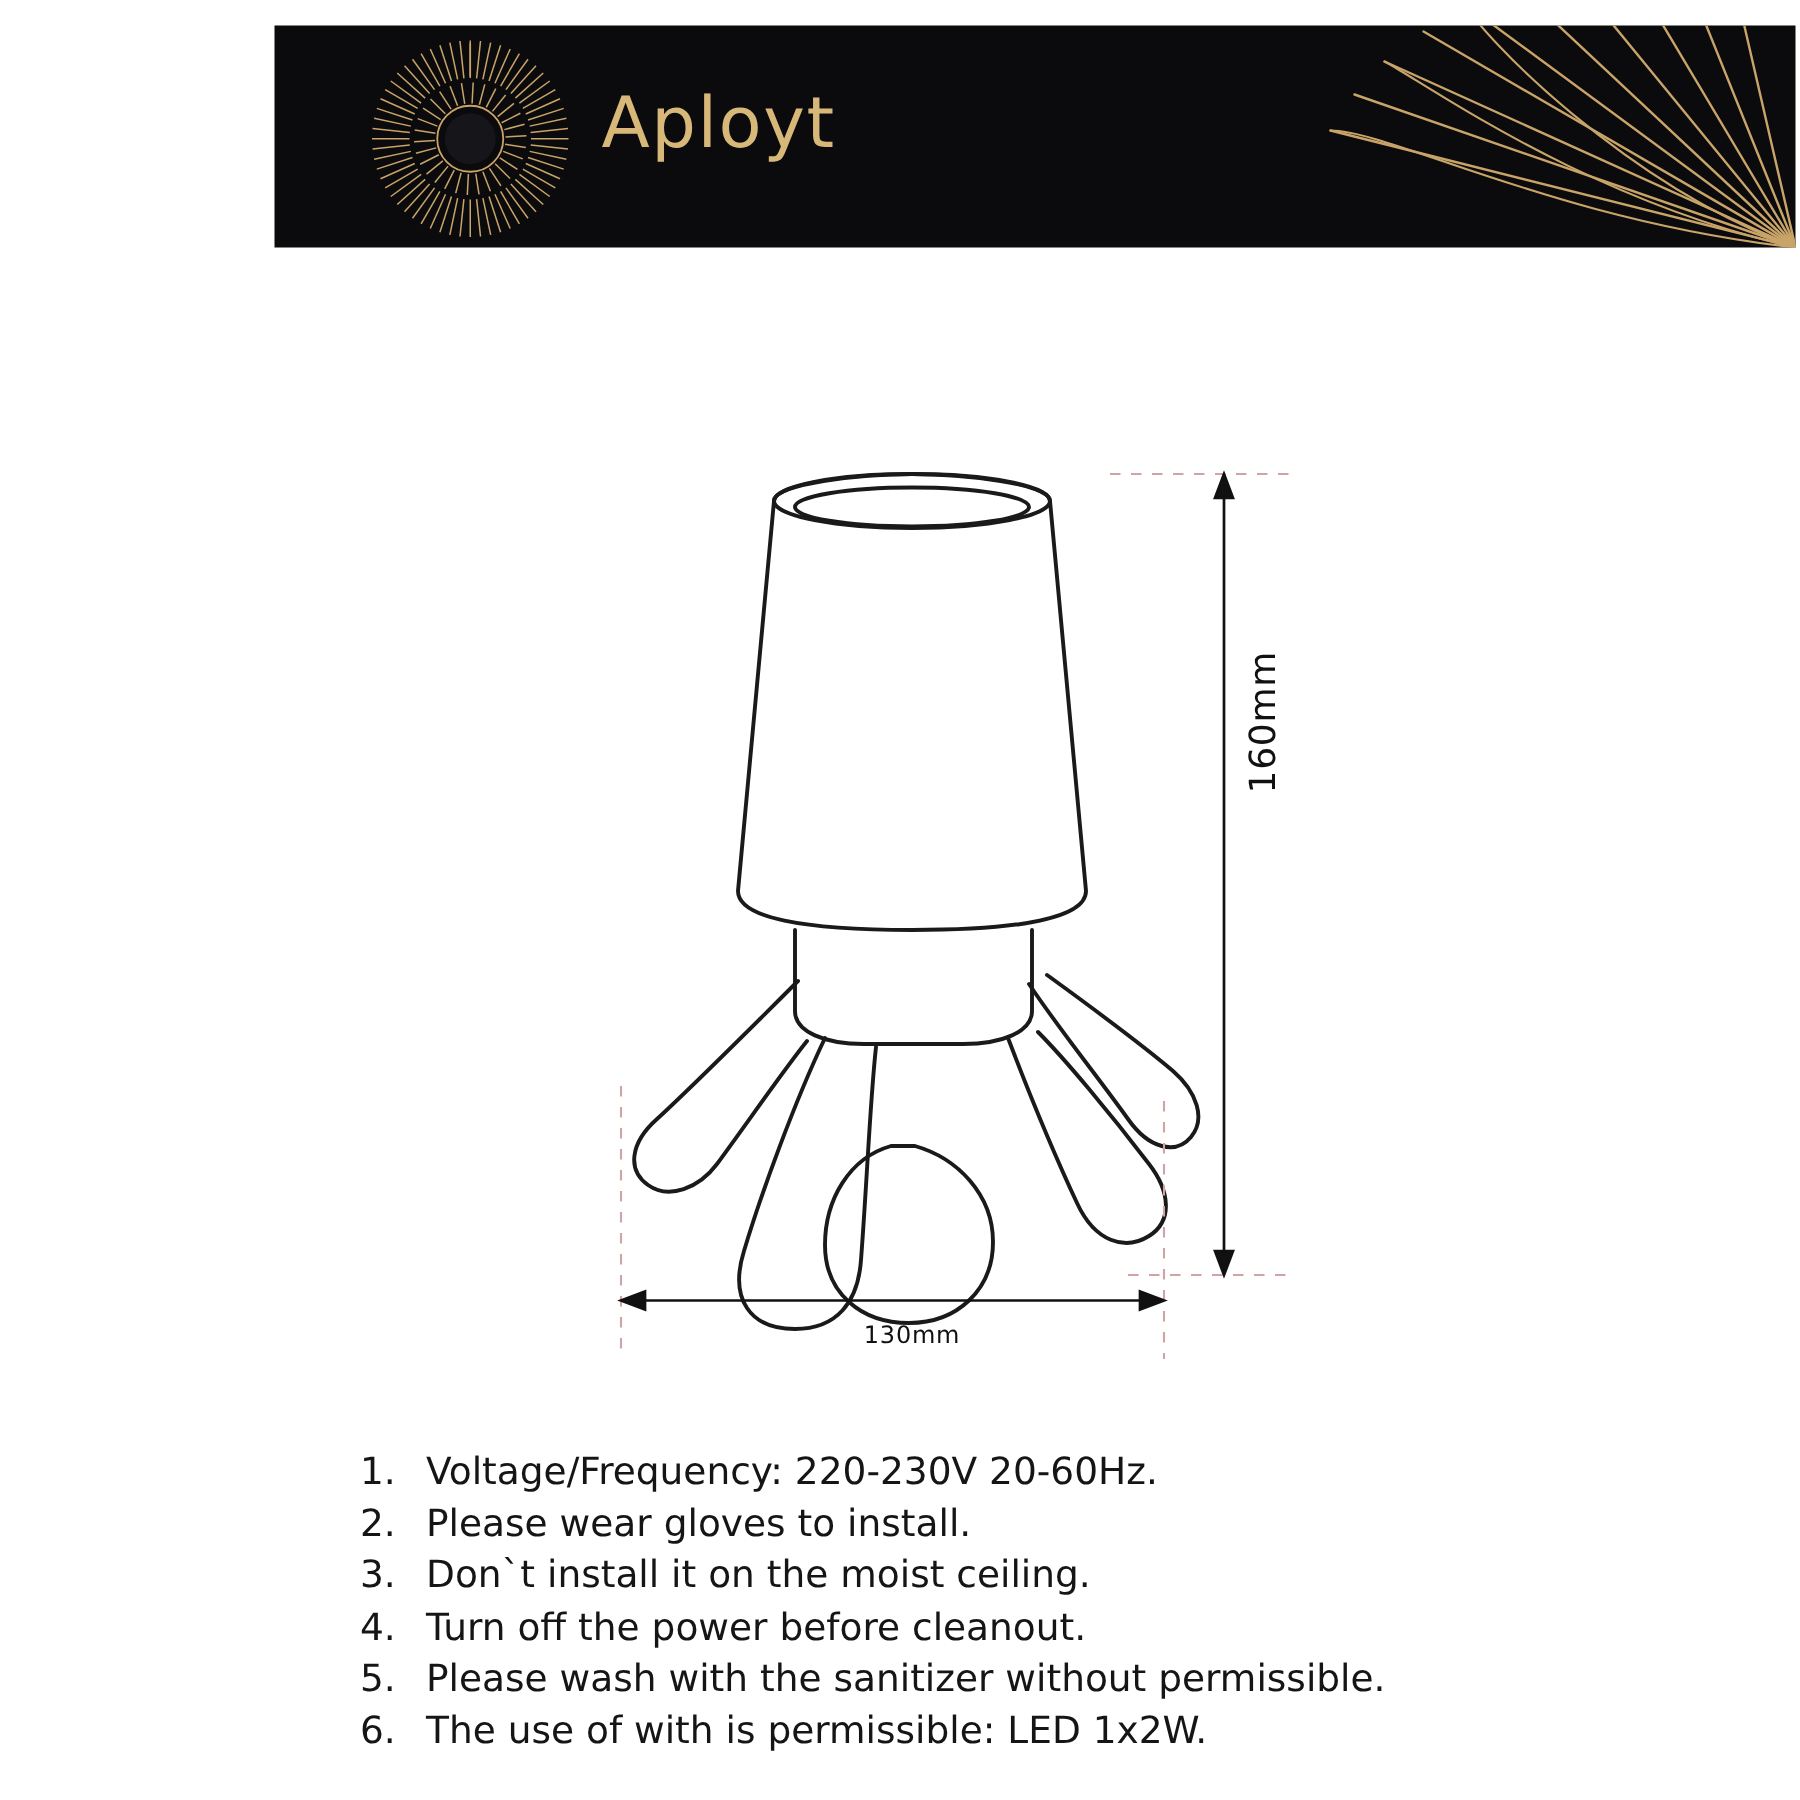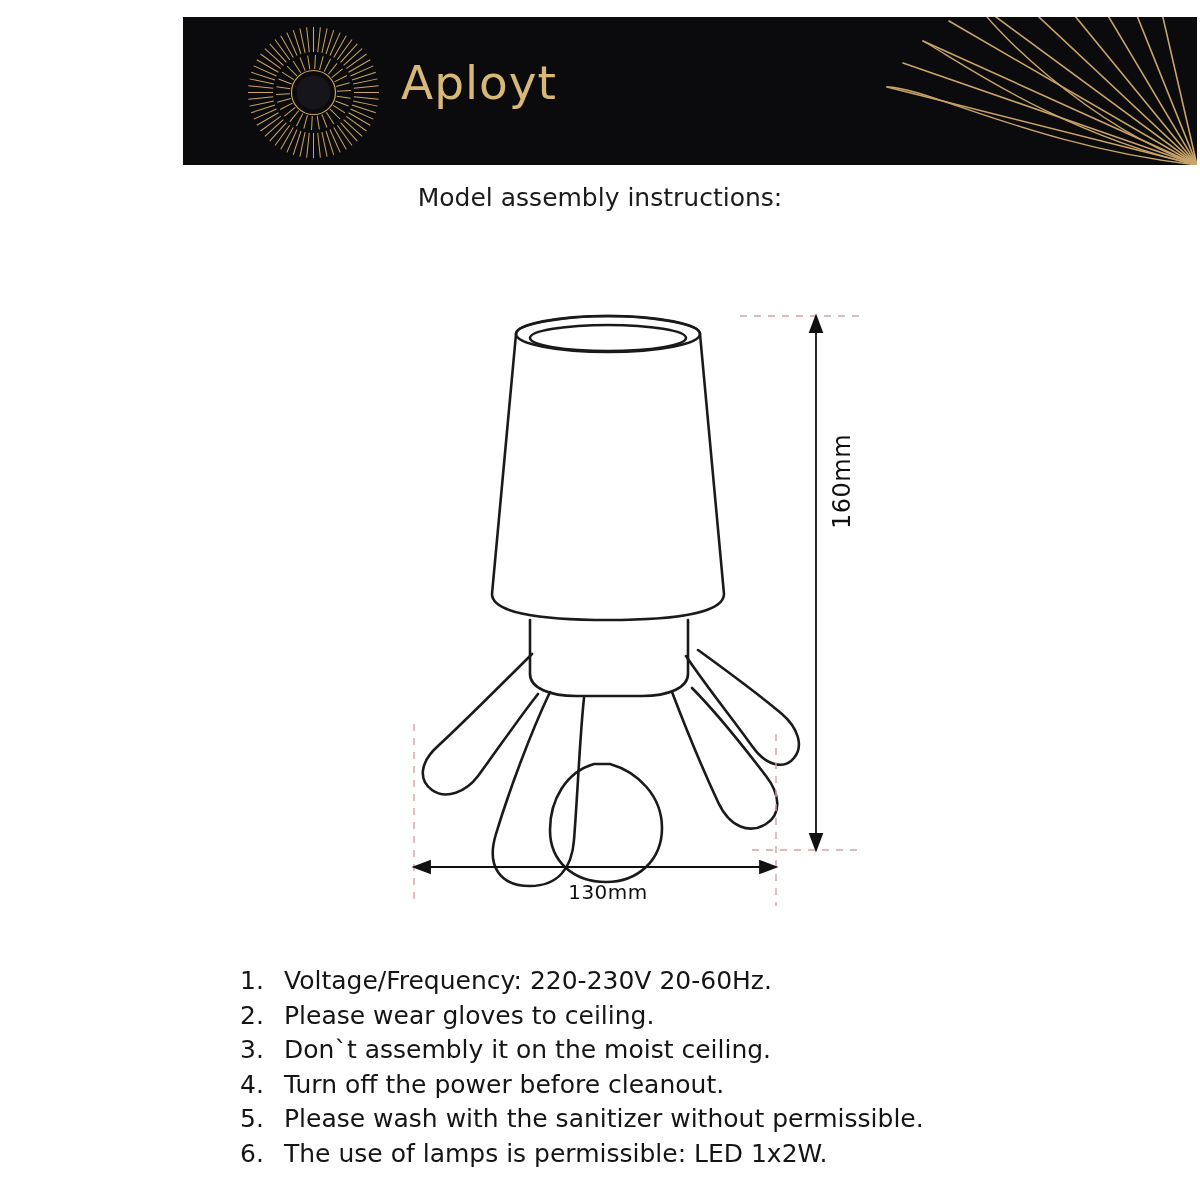--- a/index.html
+++ b/index.html
@@ -91,21 +91,21 @@
     transform-origin: left top;
     white-space: nowrap;
     color: #111;
   }
   .dim-label-h {
     position: absolute;
     left: 0;
     top: 866px;
     width: 1200px;
     text-align: center;
-    font-size: 20px;
+    font-size: 16px;
     letter-spacing: 0.5px;
     color: #111;
   }
   .dim-label-h span { position: relative; left: 8px; }
 
   
   .instructions {
     position: absolute;
     left: 240px;
     top: 950px;
@@ -256,21 +256,20 @@
         <path d="M340 228 C 180 210 70 150 30 150" stroke-width="1.4"></path>
         <path d="M340 228 C 200 196 96 120 66 104" stroke-width="1.4"></path>
         <path d="M340 228 C 226 186 130 86 120 66" stroke-width="1.4"></path>
       </g>
     </svg>
 
     <div class="brand-name">Aployt</div>
   </div>
 
   <div class="title-block">
-    <div class="title-line">Model assembly instructions:</div>
   </div>
 
   <svg class="drawing" viewBox="0 0 520 640">
     <g fill="none" stroke="#1a1a1a" stroke-width="2.6" stroke-linejoin="round" stroke-linecap="round">
 
       <path d="M136 40 C 136 28 196 22 228 22 C 260 22 320 28 320 40
                L 344 300 C 344 318 300 326 228 326 C 156 326 112 318 112 300 Z"></path>
 
       <ellipse cx="228" cy="40" rx="92" ry="18"></ellipse>
 
@@ -322,37 +321,37 @@
 
   <div class="instructions">
 
     <div class="inst-row">
       <div class="inst-num">1.</div>
       <div class="inst-text">Voltage/Frequency: 220-230V 20-60Hz.</div>
     </div>
 
     <div class="inst-row">
       <div class="inst-num">2.</div>
-      <div class="inst-text">Please wear gloves to ceiling.</div>
+      <div class="inst-text">Please wear gloves to install.</div>
     </div>
 
     <div class="inst-row">
       <div class="inst-num">3.</div>
-      <div class="inst-text">Don`t assembly it on the moist ceiling.</div>
+      <div class="inst-text">Don`t install it on the moist ceiling.</div>
     </div>
 
     <div class="inst-row">
       <div class="inst-num">4.</div>
       <div class="inst-text">Turn off the power before cleanout.</div>
     </div>
 
     <div class="inst-row">
       <div class="inst-num">5.</div>
       <div class="inst-text">Please wash with the sanitizer without permissible.</div>
     </div>
 
     <div class="inst-row">
       <div class="inst-num">6.</div>
-      <div class="inst-text">The use of lamps is permissible: LED 1x2W.</div>
+      <div class="inst-text">The use of with is permissible: LED 1x2W.</div>
     </div>
 
   </div>
 </div>
 
 </body></html>

